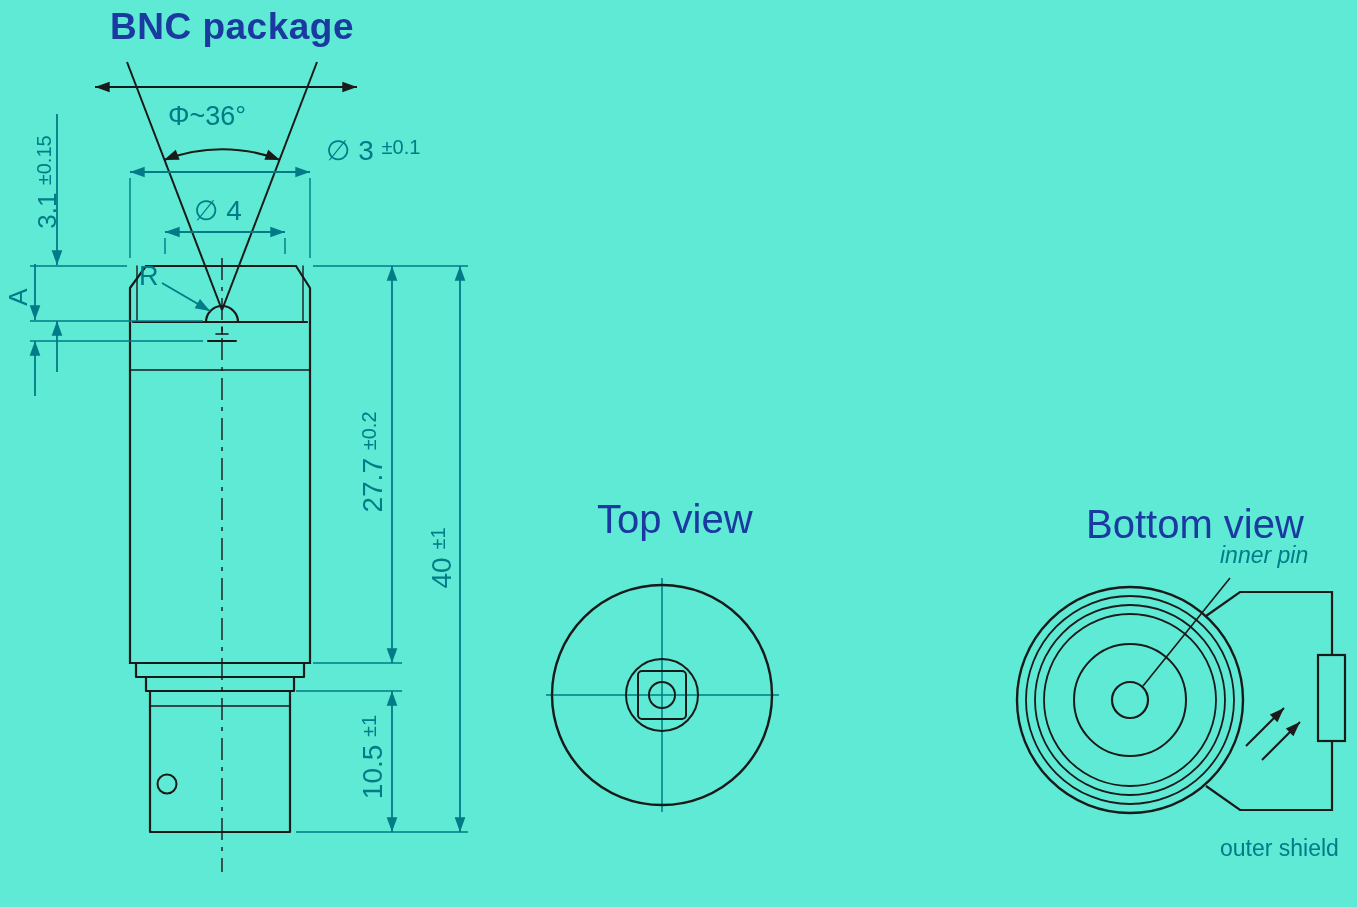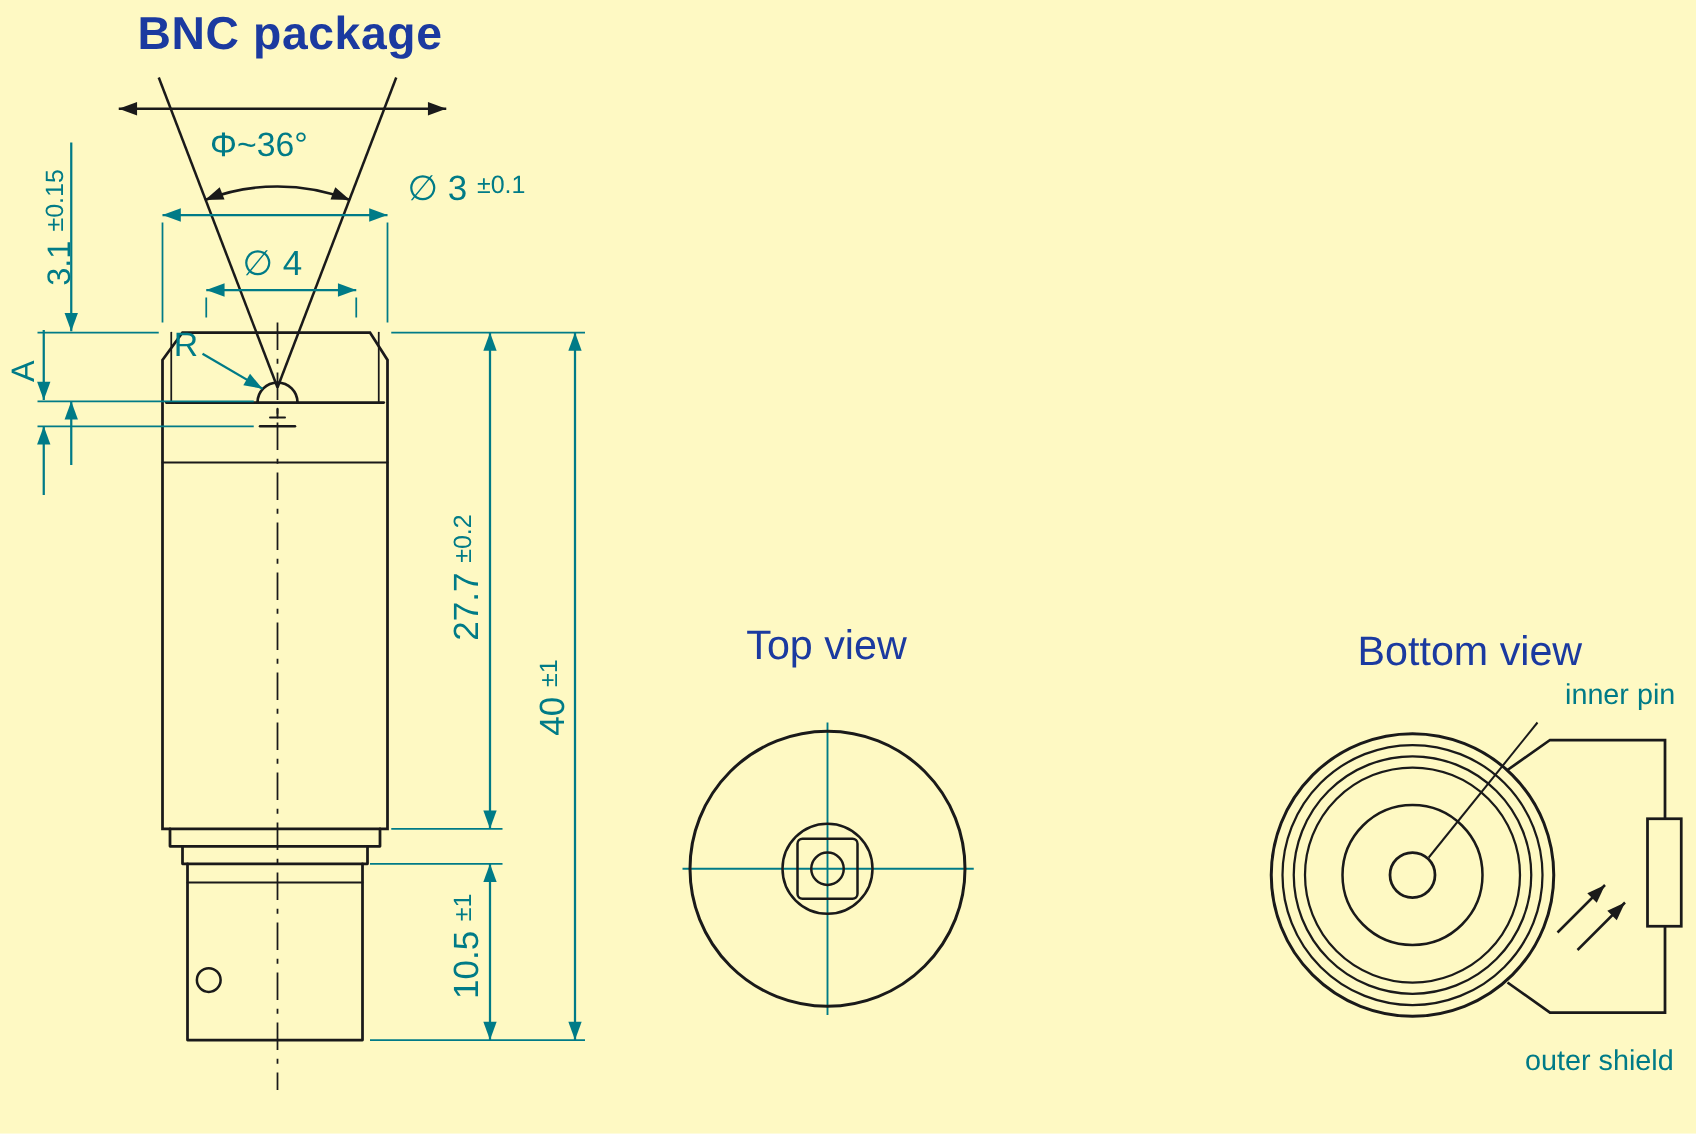--- a/index.html
+++ b/index.html
@@ -1,23 +1,23 @@
 <!DOCTYPE html>
 <html><head>
 <meta charset="utf-8">
 <style>
   html,body{margin:0;padding:0;background:#ffffff;}
   .canvas{
-    position:relative;width:1357px;height:907px;background:#fef9c3;
+    position:relative;width:1357px;height:907px;background:#5eead4;
     font-family:"Liberation Sans",sans-serif;overflow:hidden;
   }
   .canvas svg{position:absolute;left:0;top:0;}
   .lbl{position:absolute;white-space:nowrap;line-height:1;}
   .heading{color:#1b3aa0;font-weight:700;font-size:37px;letter-spacing:0.5px;}
-  .viewlabel{color:#1b3aa0;font-size:33px;}
+  .viewlabel{color:#1b3aa0;font-size:40px;}
   .dim{color:#007b87;font-size:28px;}
   .dim .tol{font-size:20px;vertical-align:0.28em;}
   .rot{transform:translate(-50%,-50%) rotate(-90deg);}
   .small-teal{color:#007b87;font-size:23px;}
 </style>
 </head>
 <body>
 
 <div class="canvas">
 
@@ -160,17 +160,17 @@
 
   <div class="lbl dim rot" style="left:373px;top:757px;">
     <span>10.5</span>
     <span class="tol">±1</span>
   </div>
 
   <div class="lbl viewlabel" style="left:597px;top:499px;">Top view</div>
 
   <div class="lbl viewlabel" style="left:1086px;top:504px;">Bottom view</div>
 
-  <div class="lbl small-teal" style="left:1252px;top:544px;">inner pin</div>
+  <div class="lbl small-teal" style="left:1220px;top:544px;font-style:italic;">inner pin</div>
 
   <div class="lbl small-teal" style="left:1220px;top:837px;">outer shield</div>
 
 </div>
 
 </body></html>

